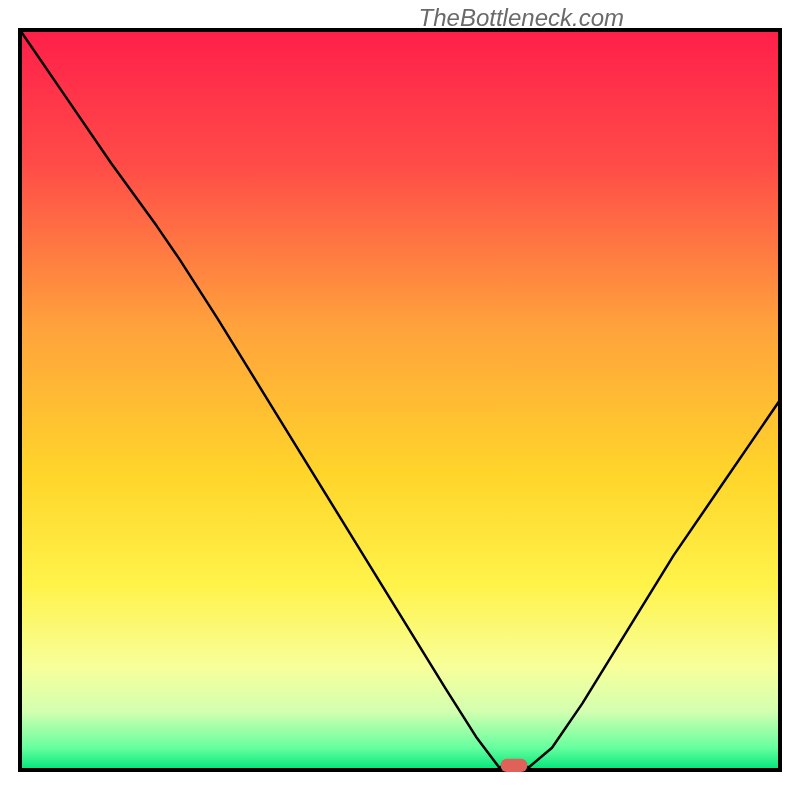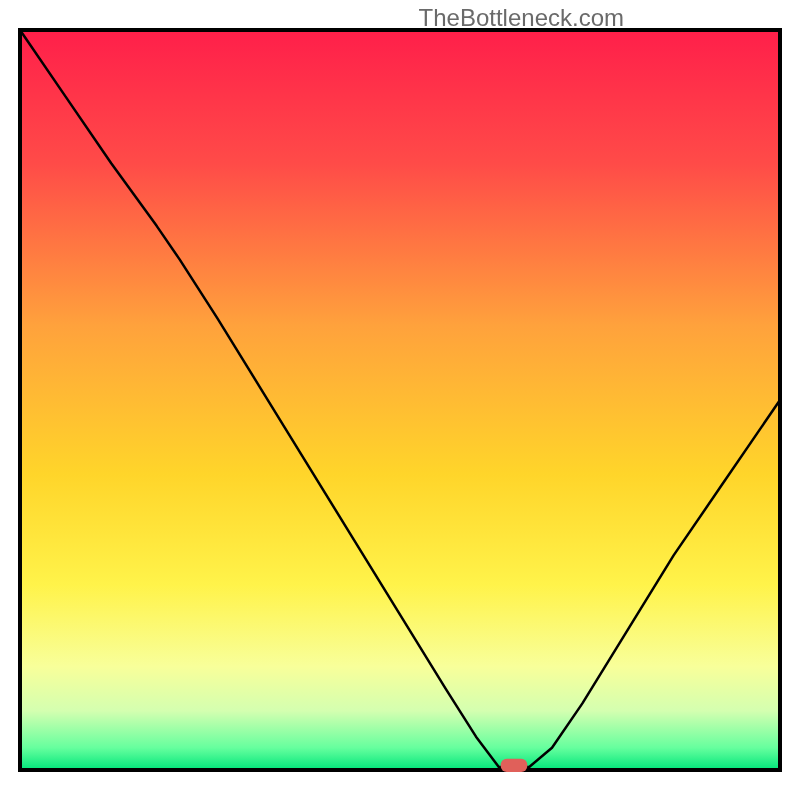--- a/index.html
+++ b/index.html
@@ -9,20 +9,21 @@
     height: 800px;
     overflow: hidden;
     background: #ffffff;
     font-family: Arial, Helvetica, sans-serif;
   }
   .frame {
     position: relative;
     width: 636px;
     height: 800px;
     box-sizing: border-box;
+    font-style: italic;
   }
   .watermark {
     position: absolute;
     top: 4px;
     right: 12px;
     font-size: 24px;
     font-weight: 500;
     color: #6a6a6a;
     z-index: 10;
     user-select: none;

